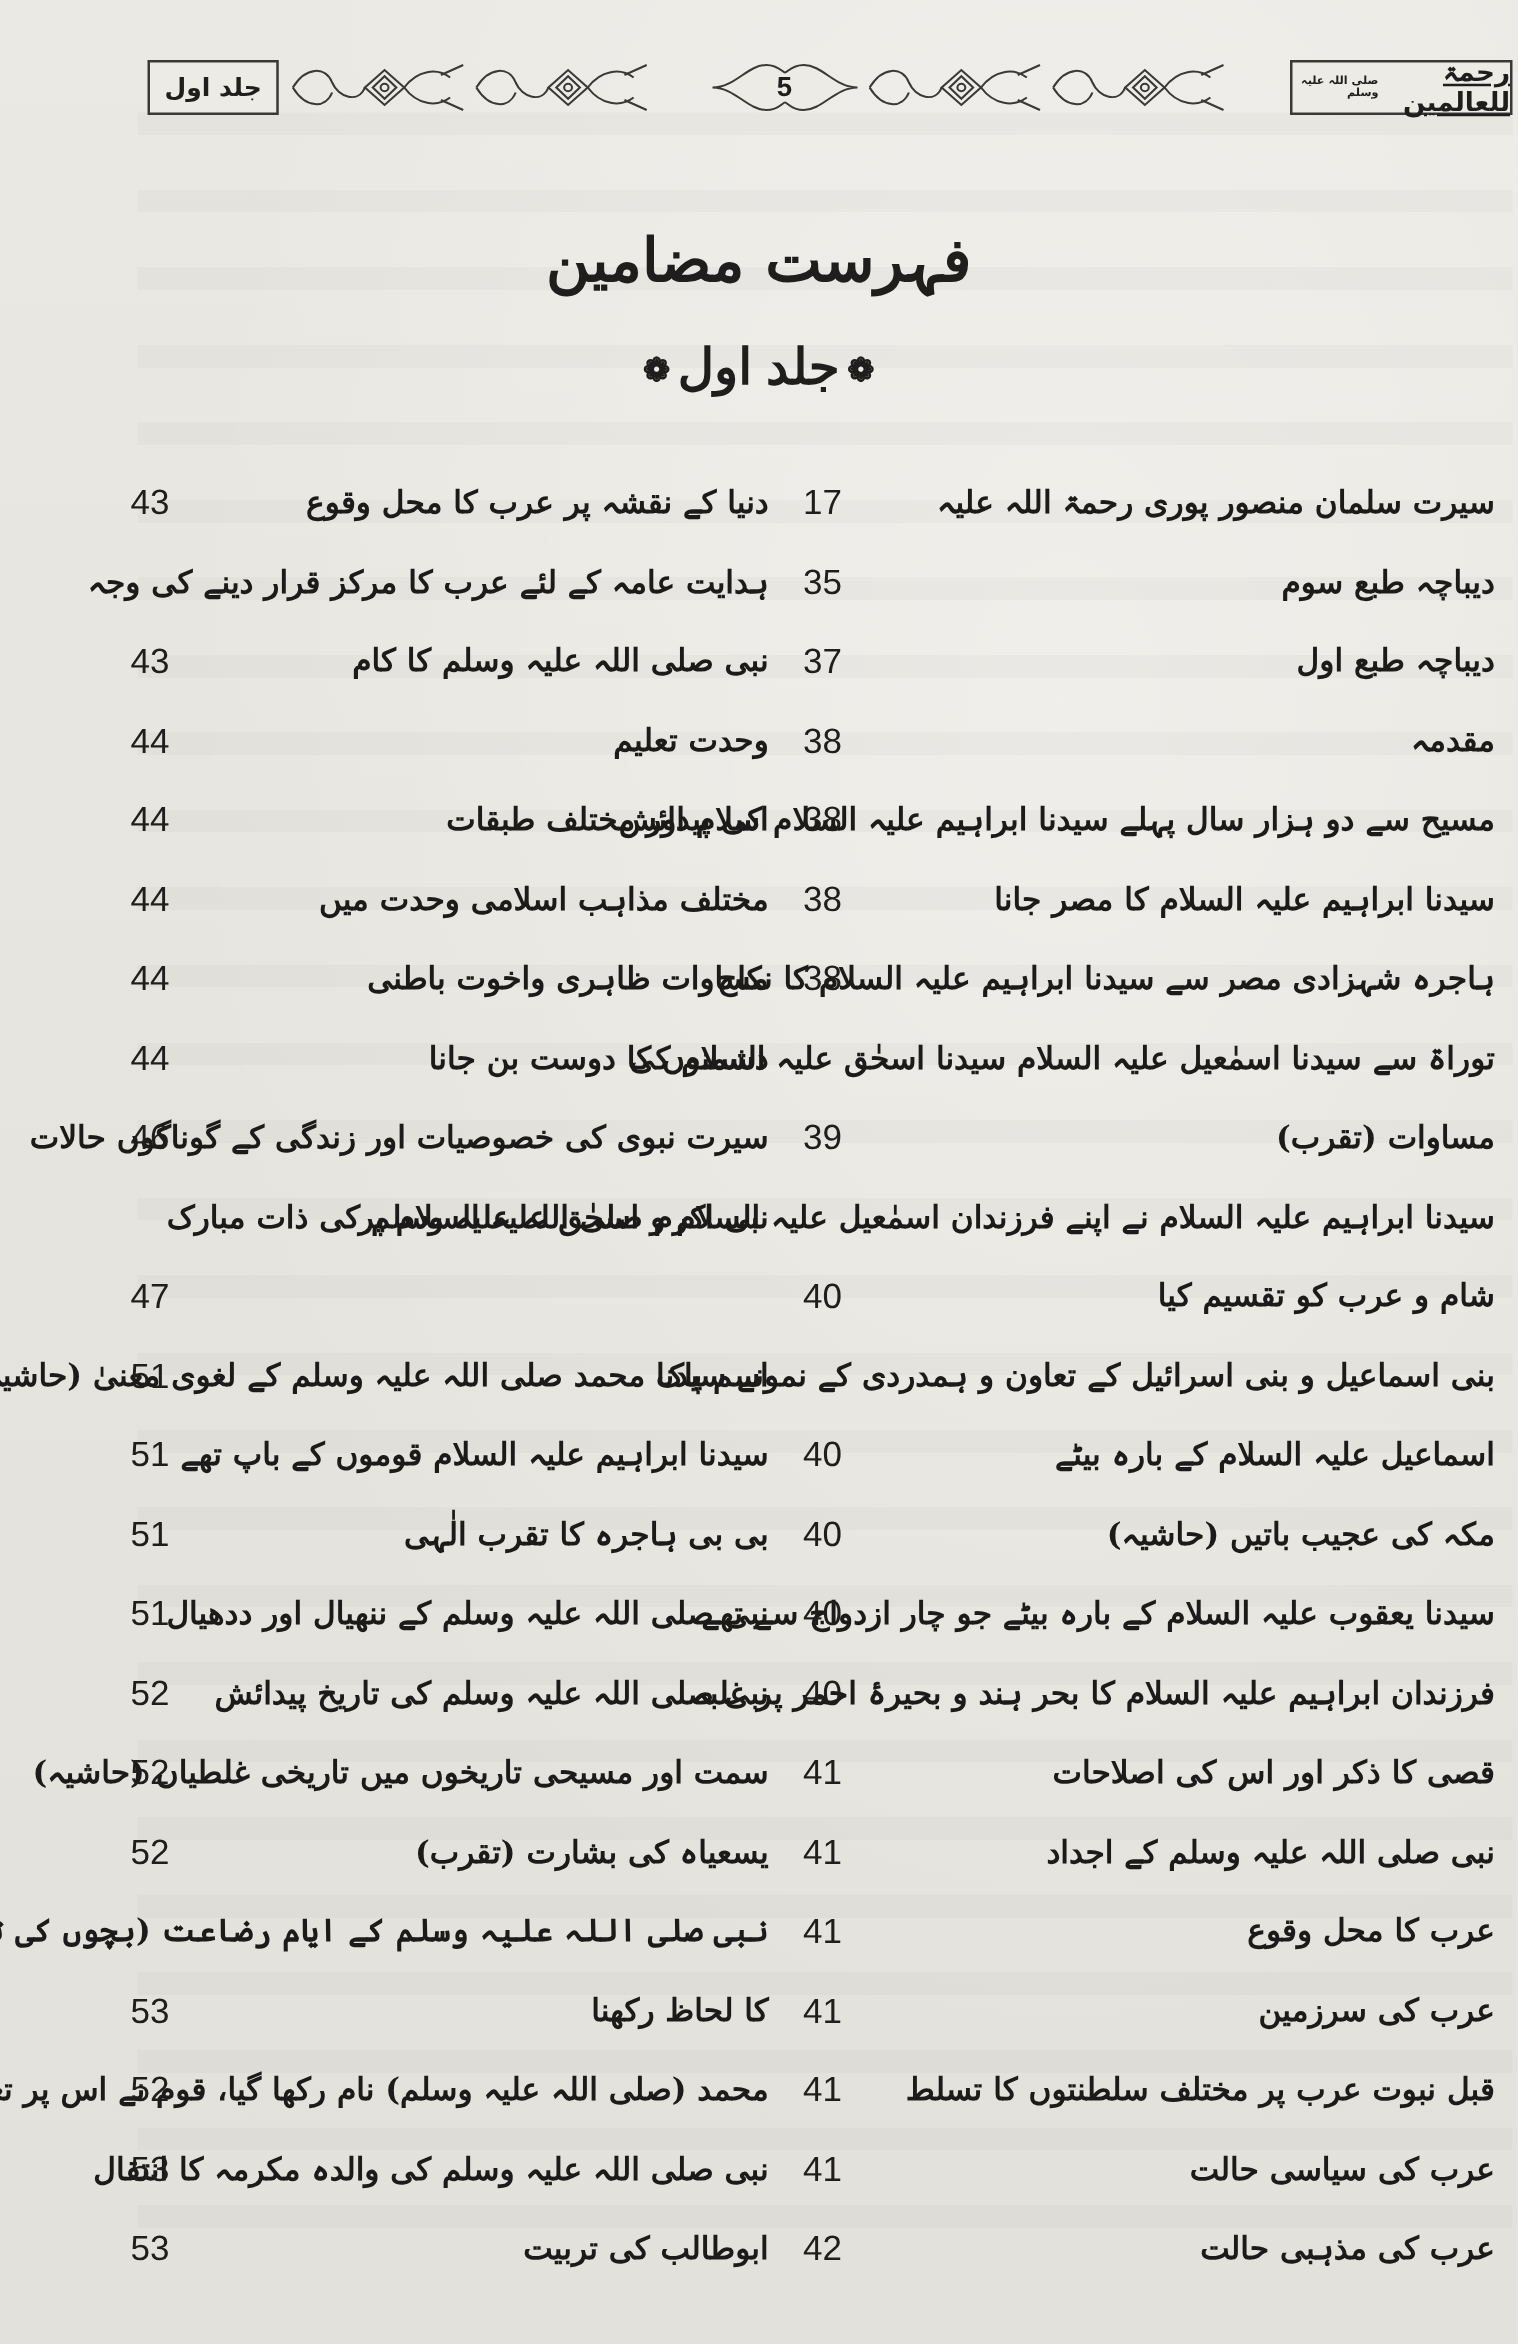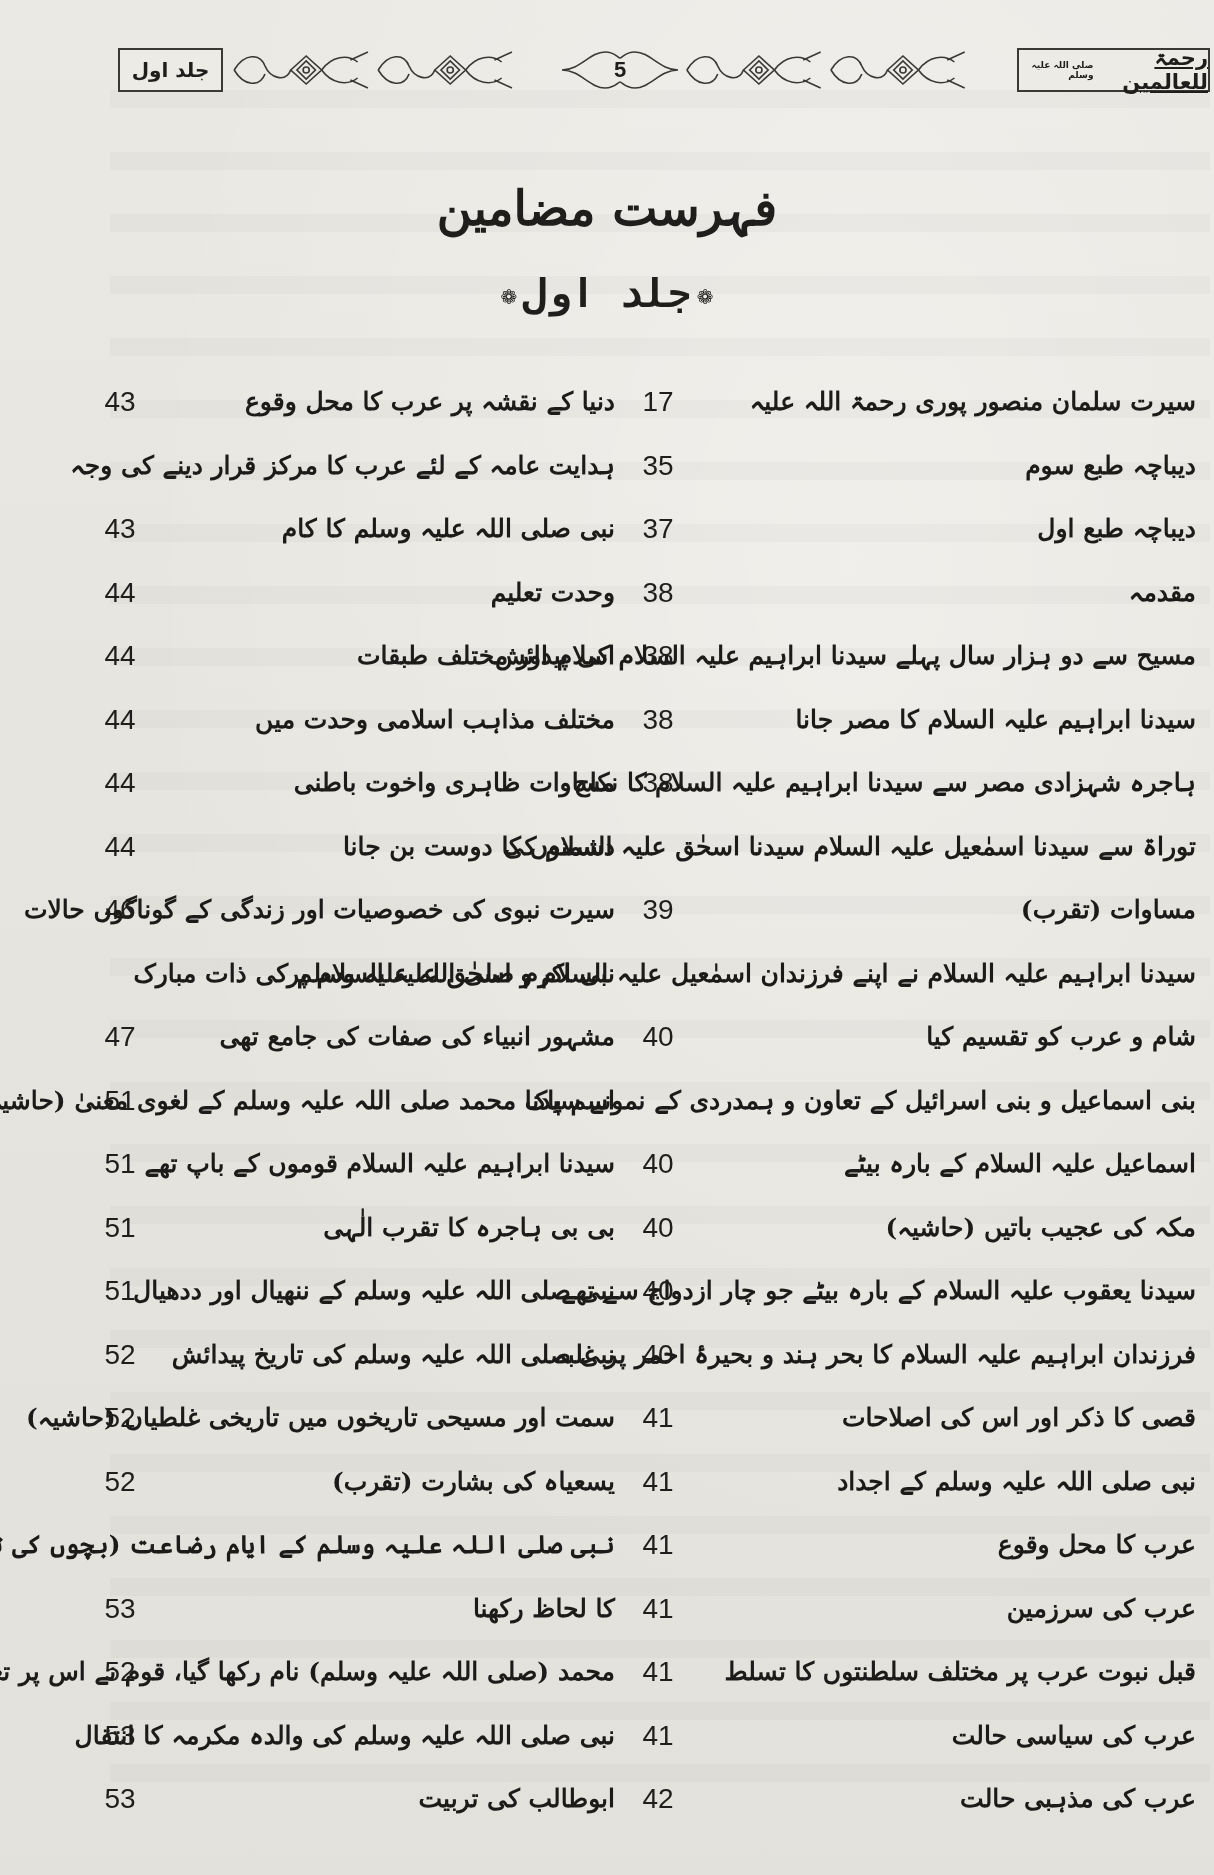--- a/index.html
+++ b/index.html
@@ -26,21 +26,21 @@
   .header {
     position: absolute; left: 118px; top: 44px; width: 1092px; height: 52px;
     display: flex; align-items: center;
   }
   .hbox {
     border: 2px solid #3a3936; height: 44px; box-sizing: border-box;
     display: flex; align-items: center; justify-content: center;
     background: #ecebe6;
   }
   .hbox-left { width: 105px; margin-right: 6px; }
-  .hbox-right { width: 193px; margin-left: 6px; align-items: center; }
+  .hbox-right { width: 178px; margin-left: 6px; align-items: center; }
   .hbox span { direction: rtl; font-weight: bold; font-size: 20px; font-family: "DejaVu Sans", sans-serif; }
   .hbox-right .book-title { font-size: 21px; text-decoration: underline; }
   .hbox-right .honorific { font-size: 9px; margin-left: 4px; display: inline-block; line-height: 10px; }
   .ornament { flex: 1; height: 44px; position: relative; }
   .ornament svg { width: 100%; height: 100%; }
   .page-num-box {
     position: absolute; left: 50%; top: 0; transform: translateX(-50%);
     width: 120px; height: 44px;
   }
   .page-num {
@@ -48,21 +48,21 @@
     font-family: "Liberation Sans", sans-serif; font-weight: bold; font-size: 22px;
   }
 
   
   .title {
     position: absolute; left: 0; right: 0; top: 180px; text-align: center;
     direction: rtl; font-size: 48px; font-weight: bold; font-family: "DejaVu Serif", serif;
   }
   .subtitle {
     position: absolute; left: 0; right: 0; top: 270px; text-align: center;
-    direction: rtl; font-size: 40px; font-weight: bold; font-family: Liberation Mono, monospace;
+    direction: rtl; font-size: 40px; font-weight: bold; font-family: Liberation Sans, sans-serif;
   }
   .subtitle .flower { font-size: 26px; vertical-align: middle; margin: 0 6px; }
 
   
   .col { position: absolute; top: 370px; direction: rtl; }
   .col-right { right: 18px; width: 570px; }
   .col-left  { left: 110px; width: 505px; }
   .entry {
     position: relative; direction: rtl;
     font-family: "DejaVu Serif", serif; font-size: 25px; font-weight: bold;
@@ -240,21 +240,20 @@
     <div class="entry h1">
         <span class="t">دشمنوں کا دوست بن جانا</span>
         <span class="p">44</span>
       </div>
     <div class="entry h1">
         <span class="t">سیرت نبوی کی خصوصیات اور زندگی کے گوناگوں حالات</span>
         <span class="p">46</span>
       </div>
     <div class="entry h2">
         <span class="t">نبی اکرم صلی اللہ علیہ وسلم کی ذات مبارک</span>
-        <span class="t">مشہور انبیاء کی صفات کی جامع تھی</span>
         <span class="p">47</span>
       </div>
     <div class="entry h1">
         <span class="t">اسم پاک محمد صلی اللہ علیہ وسلم کے لغوی معنیٰ (حاشیہ)</span>
         <span class="p">51</span>
       </div>
     <div class="entry h1">
         <span class="t">سیدنا ابراہیم علیہ السلام قوموں کے باپ تھے</span>
         <span class="p">51</span>
       </div>

